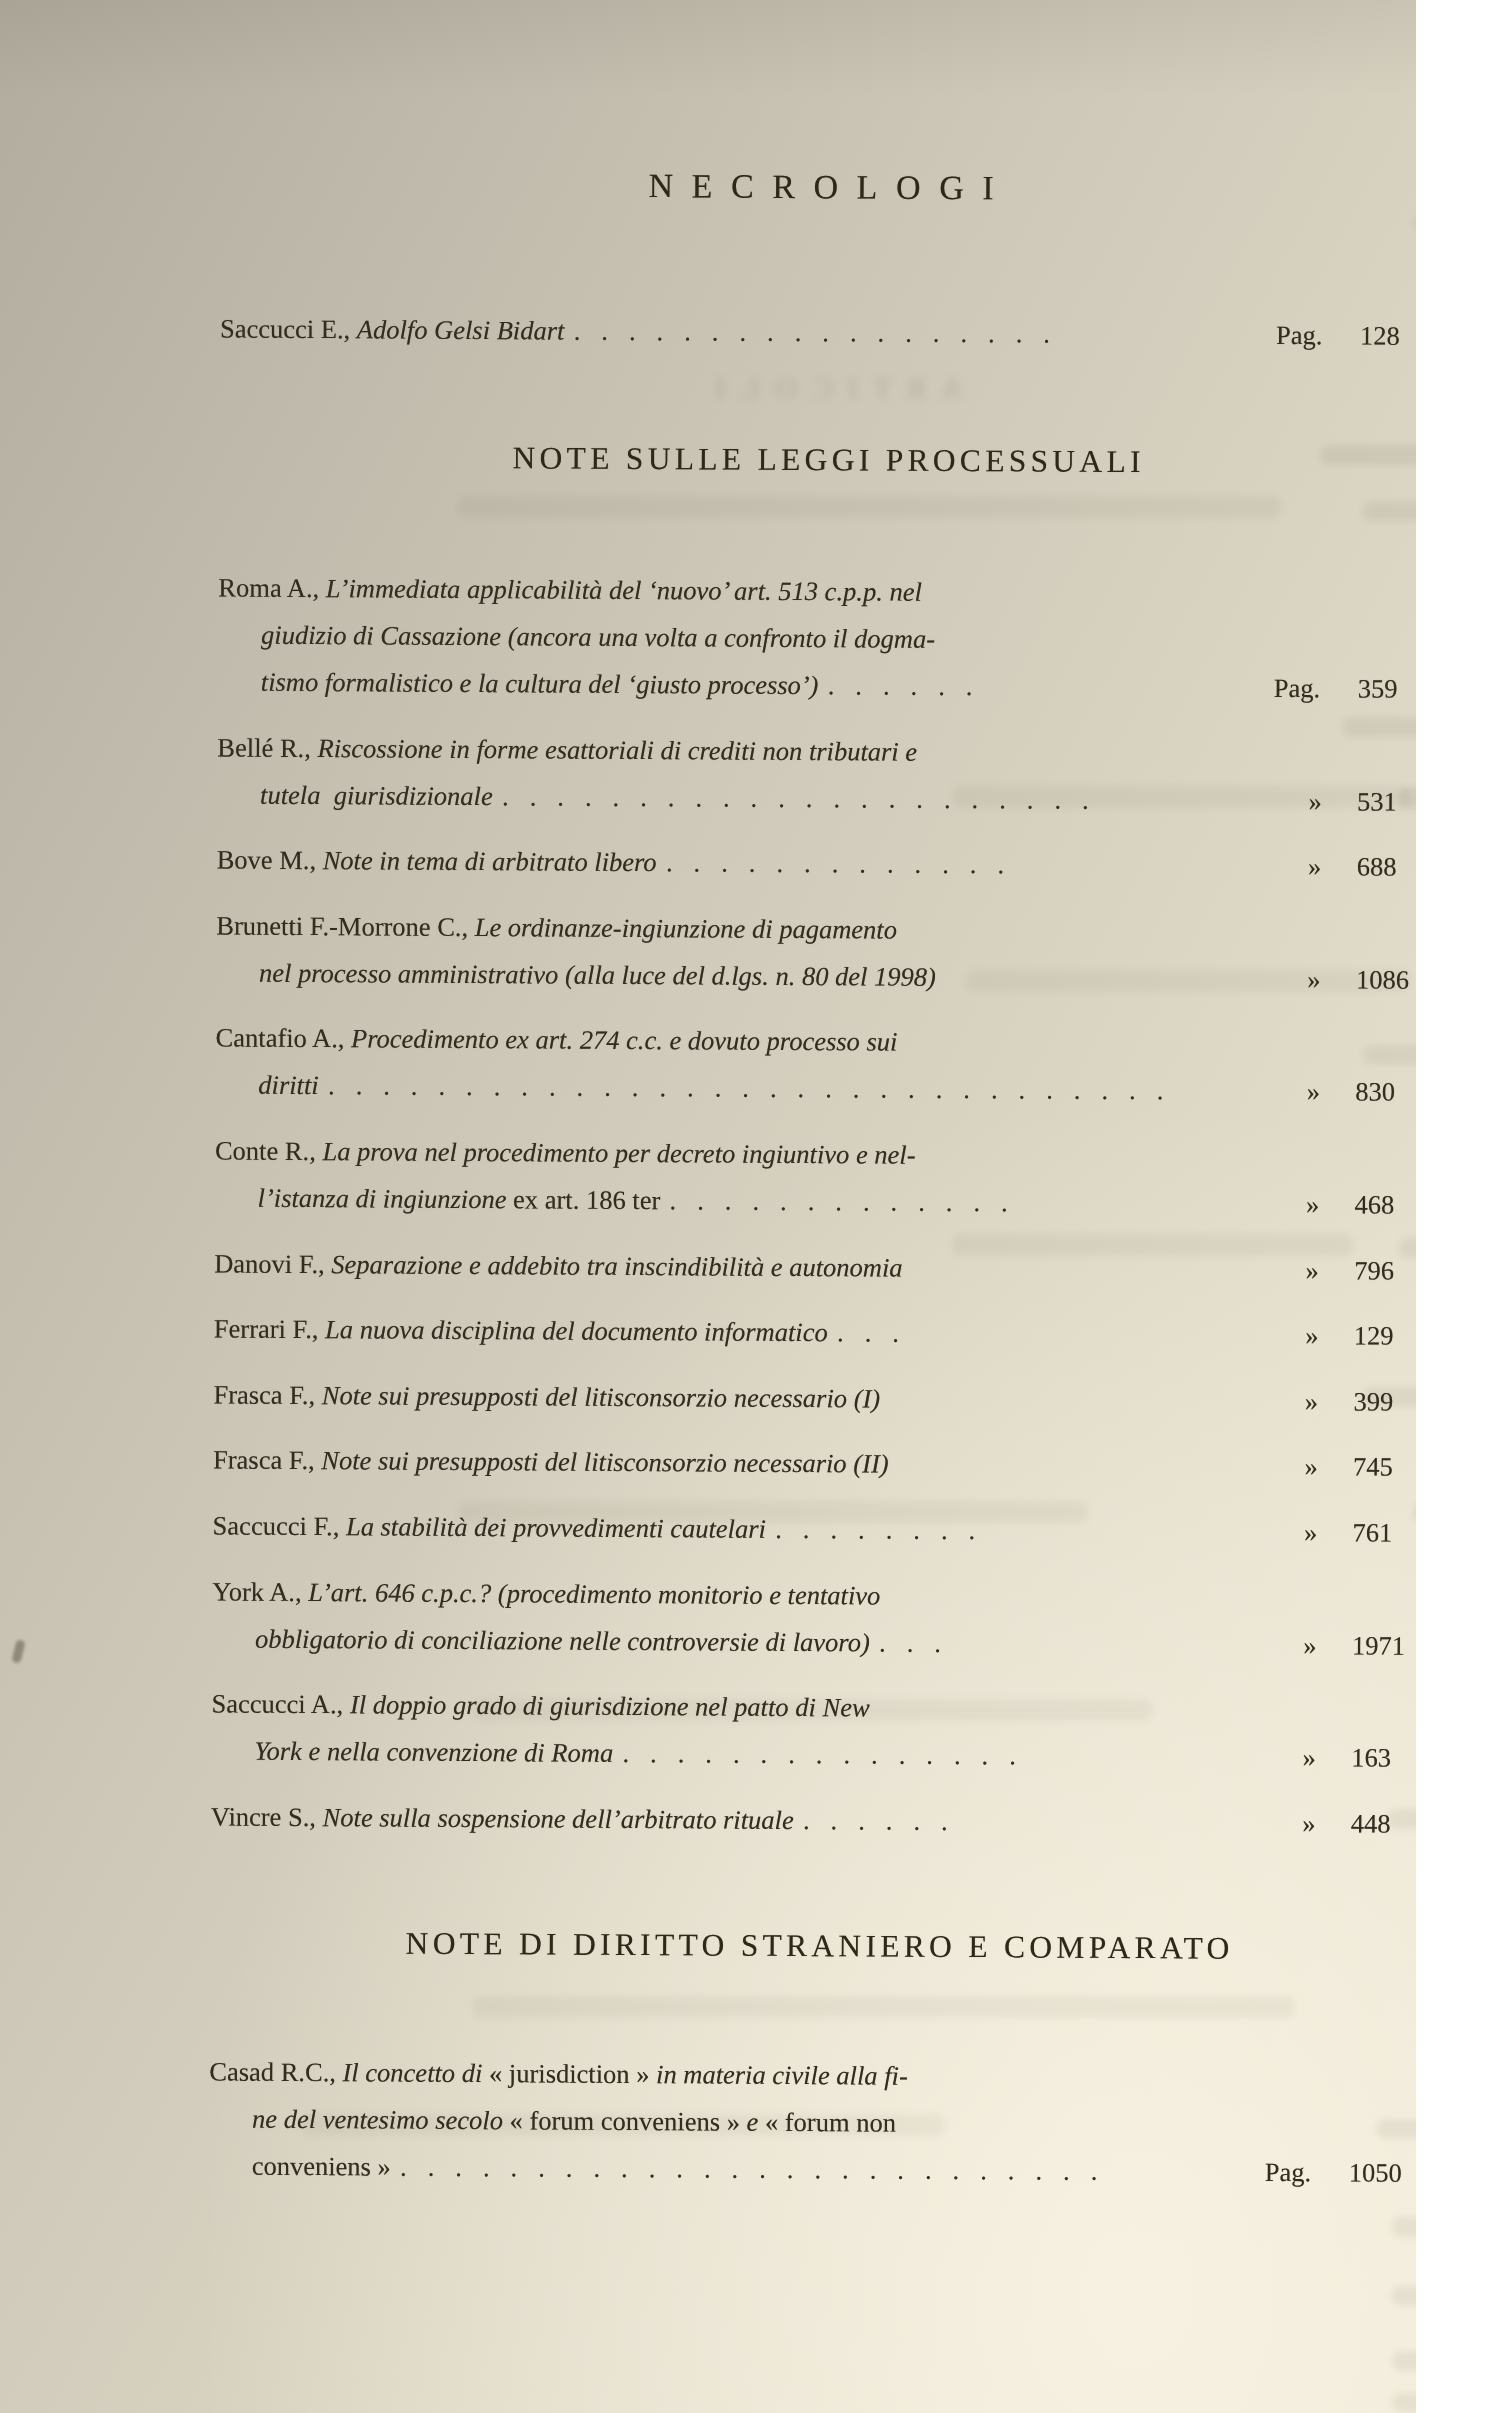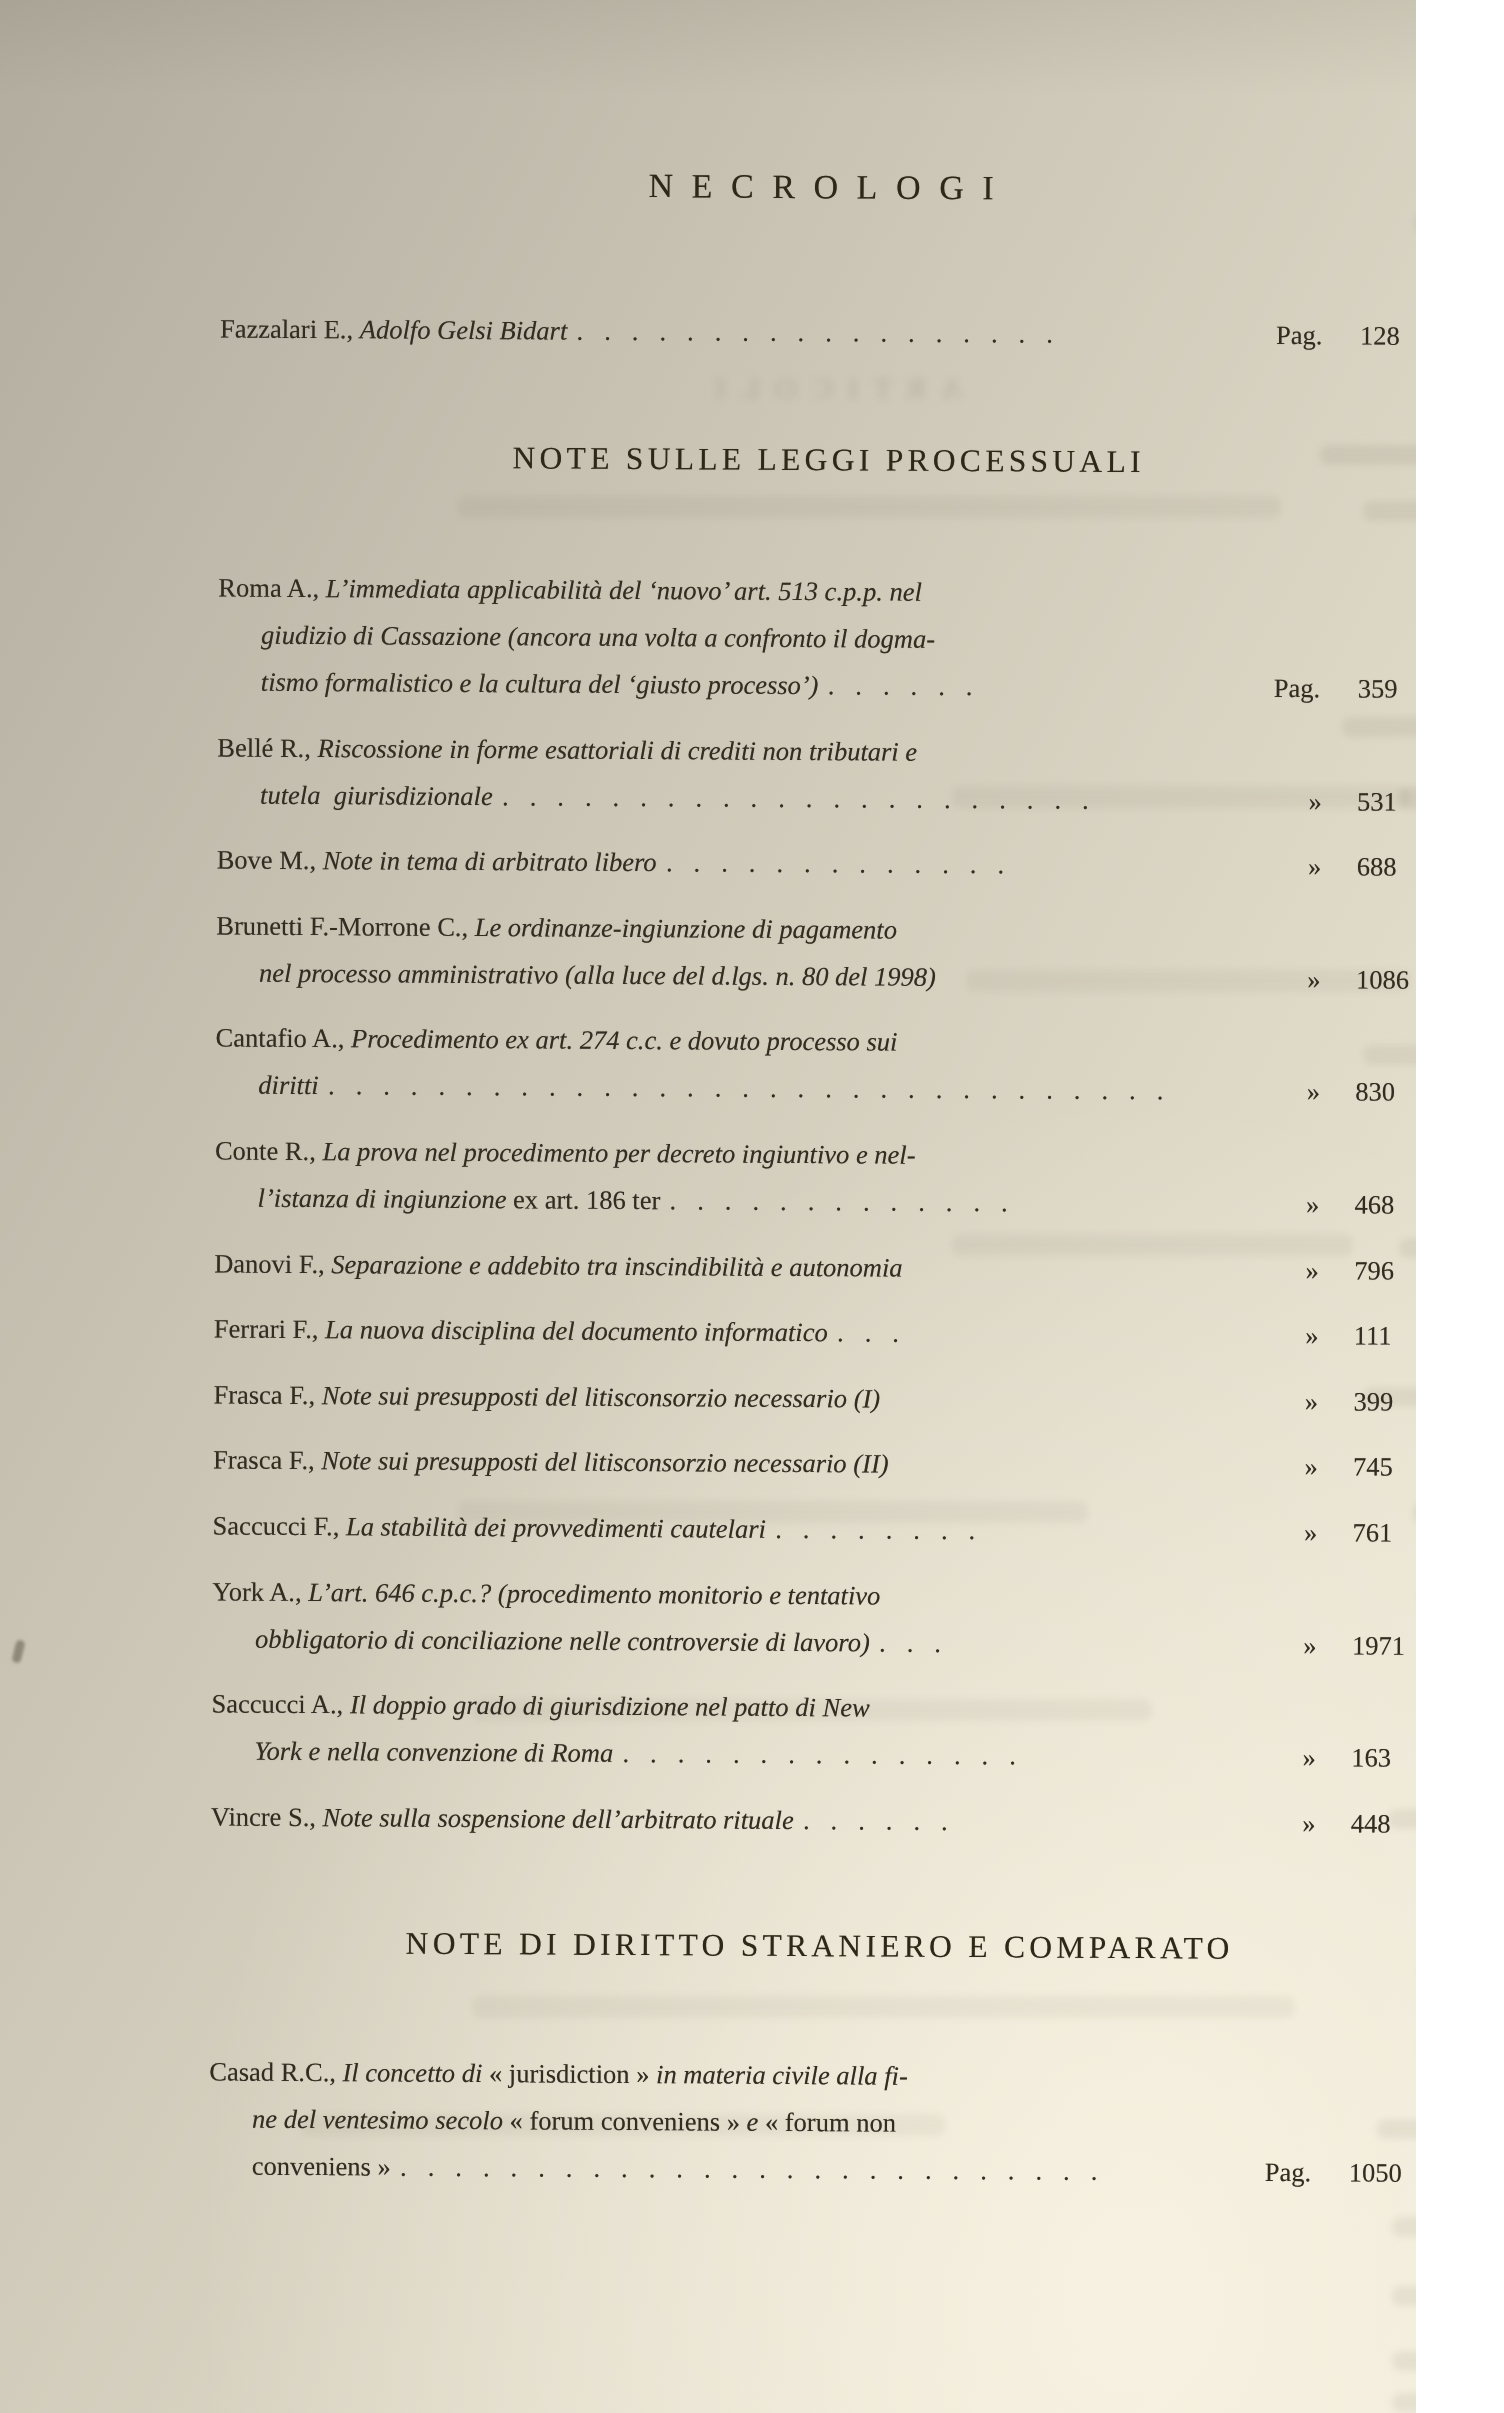--- a/index.html
+++ b/index.html
@@ -76,21 +76,21 @@
       <div class="smudge" style="top: 2351px; left: 1392px; width: 64px; height: 20px; opacity: 0.1;"></div>
       <div class="smudge" style="top: 2393px; left: 1392px; width: 64px; height: 18.6px; opacity: 0.1;"></div>
     </div>
   <div class="ghost-heading">ARTICOLI</div>
   <div class="edge-mark"></div>
   <div id="toc">
       <section id="sec-necrologi">
         <div class="sec-title">NECROLOGI</div>
         <div class="entries">
           <div class="entry">
-            <div class="line last"><span class="text"><span>Fazzalari E., </span><i>Adolfo Gelsi Bidart</i></span><span class="dots">..................</span><span class="ref-label">Pag.</span><span class="ref-num">128</span></div>
+            <div class="line last"><span class="text"><span>Saccucci E., </span><i>Adolfo Gelsi Bidart</i></span><span class="dots">..................</span><span class="ref-label">Pag.</span><span class="ref-num">128</span></div>
           </div>
         </div>
       </section>
       <section id="sec-leggi">
         <div class="sec-title">NOTE SULLE LEGGI PROCESSUALI</div>
         <div class="entries">
           <div class="entry">
             <div class="line"><span class="text"><span>Roma A., </span><i>L’immediata applicabilità del ‘nuovo’ art. 513 c.p.p. nel</i></span></div>
             <div class="line"><span class="text"><i>giudizio di Cassazione (ancora una volta a confronto il dogma-</i></span></div>
             <div class="line last"><span class="text"><i>tismo formalistico e la cultura del ‘giusto processo’)</i></span><span class="dots">......</span><span class="ref-label">Pag.</span><span class="ref-num">359</span></div>
@@ -111,21 +111,21 @@
             <div class="line last"><span class="text"><i>diritti</i></span><span class="dots">...............................</span><span class="ref-label ditto">»</span><span class="ref-num">830</span></div>
           </div>
           <div class="entry">
             <div class="line"><span class="text"><span>Conte R., </span><i>La prova nel procedimento per decreto ingiuntivo e nel-</i></span></div>
             <div class="line last"><span class="text"><i>l’istanza di ingiunzione </i><span>ex art. 186 ter</span></span><span class="dots">.............</span><span class="ref-label ditto">»</span><span class="ref-num">468</span></div>
           </div>
           <div class="entry">
             <div class="line last"><span class="text"><span>Danovi F., </span><i>Separazione e addebito tra inscindibilità e autonomia</i></span><span class="dots"></span><span class="ref-label ditto">»</span><span class="ref-num">796</span></div>
           </div>
           <div class="entry">
-            <div class="line last"><span class="text"><span>Ferrari F., </span><i>La nuova disciplina del documento informatico</i></span><span class="dots">...</span><span class="ref-label ditto">»</span><span class="ref-num">111</span></div>
+            <div class="line last"><span class="text"><span>Ferrari F., </span><i>La nuova disciplina del documento informatico</i></span><span class="dots">...</span><span class="ref-label ditto">»</span><span class="ref-num">129</span></div>
           </div>
           <div class="entry">
             <div class="line last"><span class="text"><span>Frasca F., </span><i>Note sui presupposti del litisconsorzio necessario (I)</i></span><span class="dots"></span><span class="ref-label ditto">»</span><span class="ref-num">399</span></div>
           </div>
           <div class="entry">
             <div class="line last"><span class="text"><span>Frasca F., </span><i>Note sui presupposti del litisconsorzio necessario (II)</i></span><span class="dots"></span><span class="ref-label ditto">»</span><span class="ref-num">745</span></div>
           </div>
           <div class="entry">
             <div class="line last"><span class="text"><span>Saccucci F., </span><i>La stabilità dei provvedimenti cautelari</i></span><span class="dots">........</span><span class="ref-label ditto">»</span><span class="ref-num">761</span></div>
           </div>

